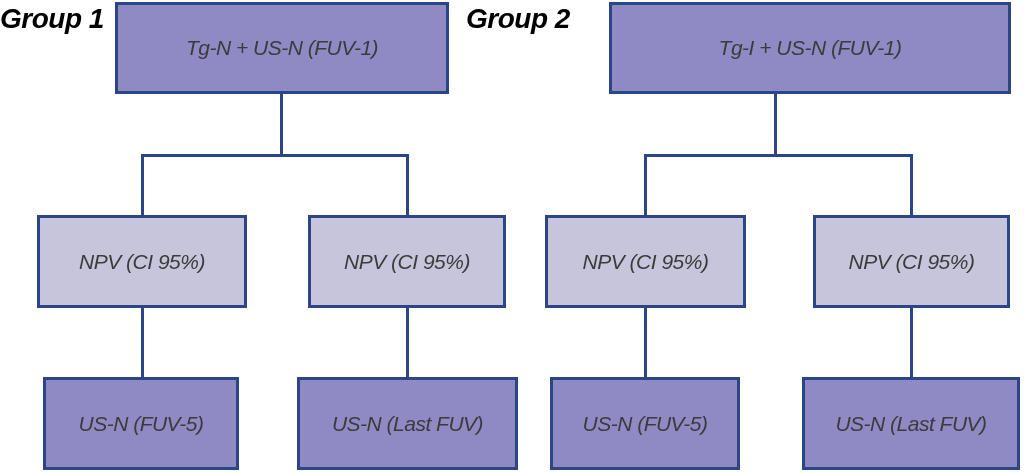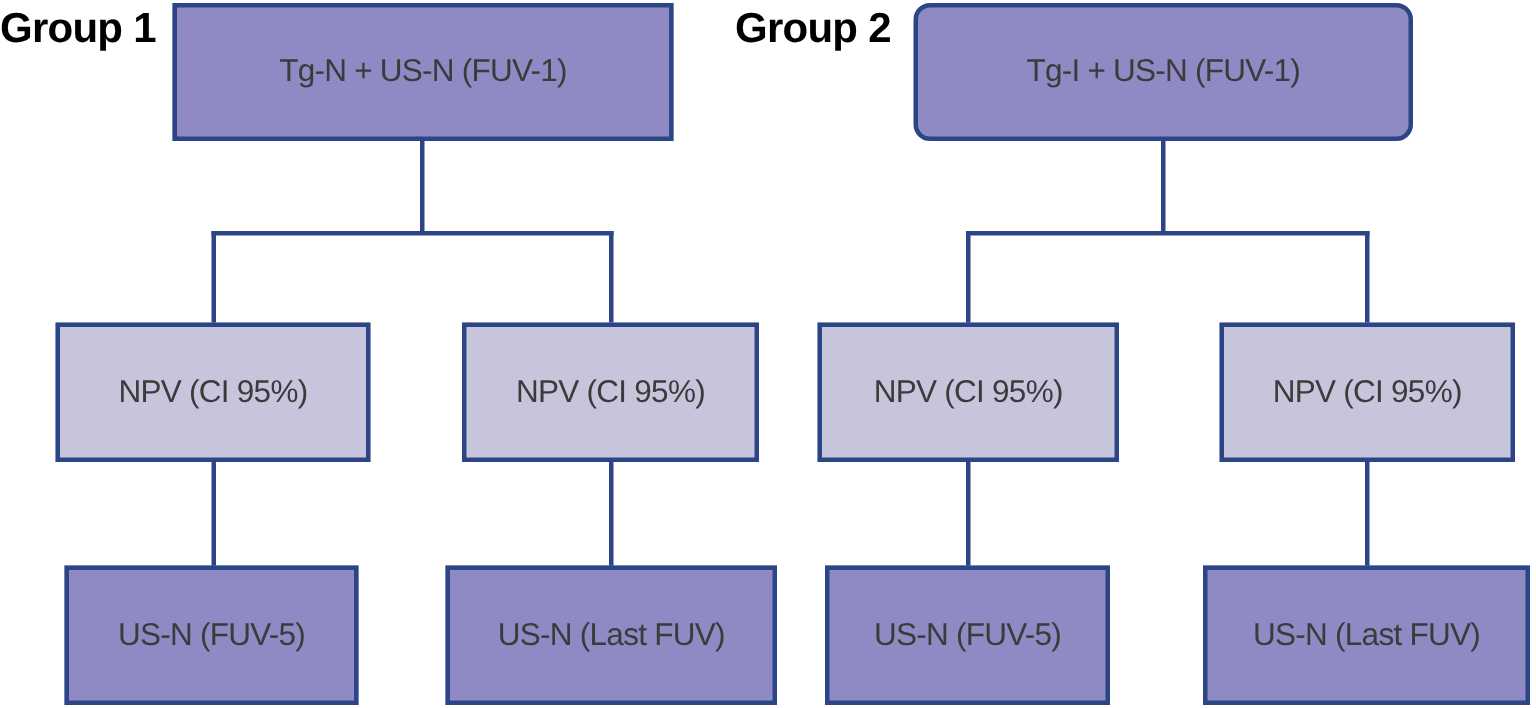--- a/index.html
+++ b/index.html
@@ -7,20 +7,21 @@
     padding: 0;
     background: #ffffff;
   }
   .canvas {
     position: relative;
     width: 1024px;
     height: 472px;
     background: var(--bg, #ffffff);
     overflow: hidden;
     font-family: "Liberation Sans", "DejaVu Sans", sans-serif;
+    font-style: italic;
   }
   .group-label {
     position: absolute;
     font-size: 28px;
     font-weight: 700;
     color: var(--label-text, #000000);
     letter-spacing: -0.5px;
     white-space: nowrap;
   }
   .node {
@@ -59,23 +60,23 @@
 
   <div class="node lavender" style="left:37px; top:215px; width:210px; height:93px;">NPV (CI 95%)</div>
   <div class="node lavender" style="left:308px; top:215px; width:198px; height:93px;">NPV (CI 95%)</div>
 
   <div class="conn" style="left:141px; top:307px; width:3px; height:71px;"></div>
   <div class="conn" style="left:406px; top:307px; width:3px; height:71px;"></div>
 
   <div class="node purple" style="left:43px; top:377px; width:196px; height:93px;">US-N (FUV-5)</div>
   <div class="node purple" style="left:297px; top:377px; width:221px; height:93px;">US-N (Last FUV)</div>
 
-  <div class="group-label" style="left:490px; top:3px;">Group 2</div>
+  <div class="group-label" style="left:466px; top:3px;">Group 2</div>
 
-  <div class="node purple" style="left:609px; top:2px; width:333px; height:92px;border-radius:11px;">Tg-I + US-N (FUV-1)</div>
+  <div class="node purple" style="left:609px; top:2px; width:402px; height:92px;">Tg-I + US-N (FUV-1)</div>
 
   <div class="conn" style="left:774px; top:94px; width:3px; height:61px;"></div>
   <div class="conn" style="left:644px; top:154px; width:269px; height:3px;"></div>
   <div class="conn" style="left:644px; top:154px; width:3px; height:62px;"></div>
   <div class="conn" style="left:910px; top:154px; width:3px; height:62px;"></div>
 
   <div class="node lavender" style="left:545px; top:215px; width:201px; height:93px;">NPV (CI 95%)</div>
   <div class="node lavender" style="left:813px; top:215px; width:197px; height:93px;">NPV (CI 95%)</div>
 
   <div class="conn" style="left:644px; top:307px; width:3px; height:71px;"></div>

